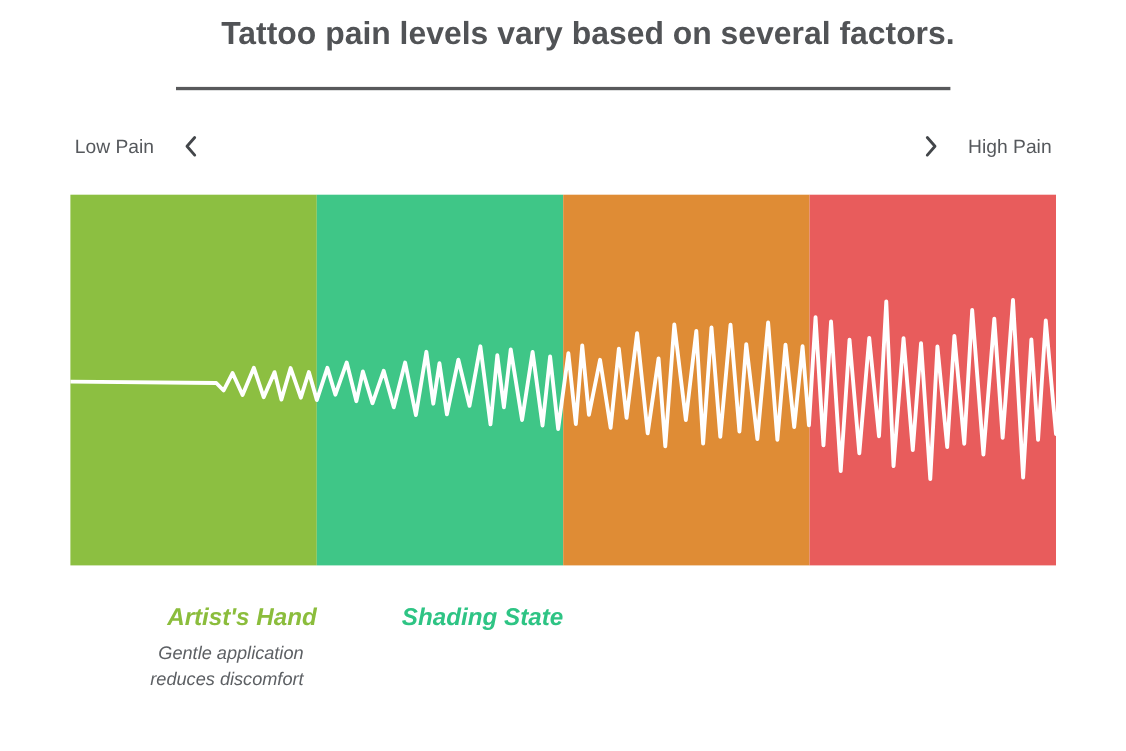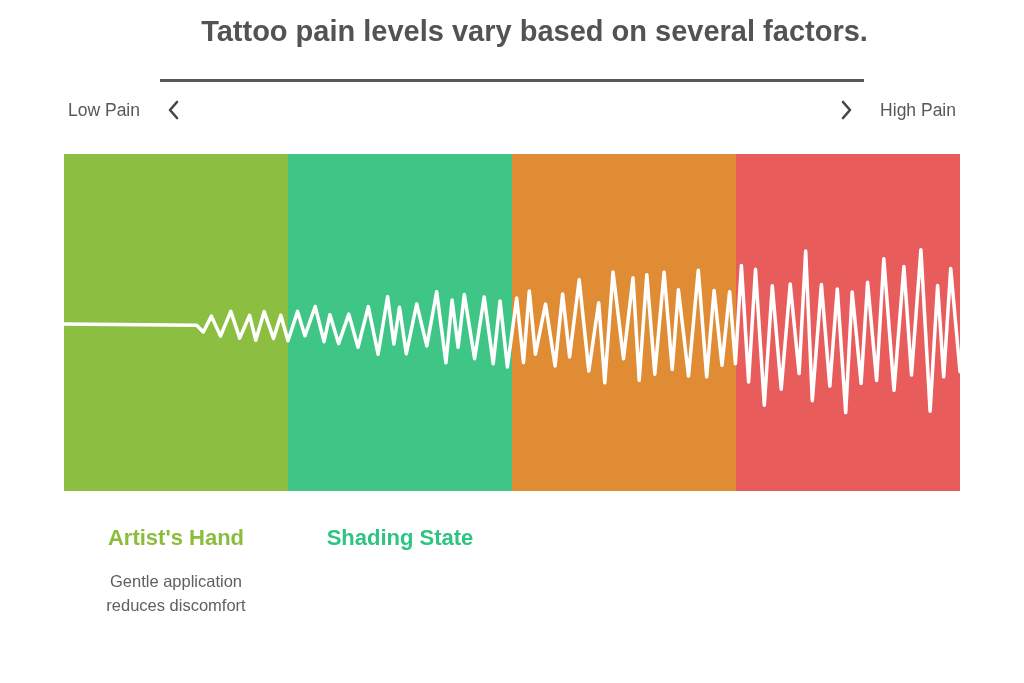--- a/index.html
+++ b/index.html
@@ -13,36 +13,36 @@
   *{margin:0;padding:0;box-sizing:border-box;}
   html,body{width:1024px;height:683px;overflow:hidden;background:var(--bg);
     font-family:"Liberation Sans","DejaVu Sans",sans-serif;}
   .page{position:relative;width:1024px;height:683px;background:var(--bg);}
 
   .title{margin-top:13px;text-align:center;font-size:29px;font-weight:bold;
     color:var(--title-color);letter-spacing:0px;line-height:36px;padding-left:45px;}
   .title-underline{width:704px;height:3px;background:var(--underline-color);
     margin:30px auto 0 auto;}
 
-  .scale-row{margin-top:17px;padding:0 68px;display:flex;
+  .scale-row{margin-top:40px;padding:0 68px;display:flex;
     justify-content:space-between;align-items:center;}
   .scale-group{display:flex;align-items:center;gap:26px;}
   .scale-label{font-size:17.5px;color:var(--scale-text);}
   .chev{display:block;}
 
   .bands{position:relative;margin:33px 0 0 64px;width:896px;height:337px;
     display:flex;}
   .band{width:224px;height:337px;}
   .wave-svg{position:absolute;left:0;top:0;width:896px;height:337px;}
 
   .factors{margin:31px 0 0 64px;width:896px;display:flex;align-items:flex-start;}
-  .factor{width:224px;text-align:center;}
+  .factor{width:224px;text-align:right;font-style:italic;}
   .factor-heading{font-size:22px;font-weight:bold;line-height:31px;
     white-space:pre-line;}
-  .factor-desc{margin:16px auto 0 auto;max-width:200px;font-size:16.5px;
+  .factor-desc{margin:6px auto 0 auto;max-width:200px;font-size:16.5px;
     line-height:24px;color:var(--body-text);white-space:pre-line;}
 </style>
 </head>
 <body>
 
 <div class="page">
 
   <div class="title">Tattoo pain levels vary based on several factors.</div>
   <div class="title-underline"></div>
 

